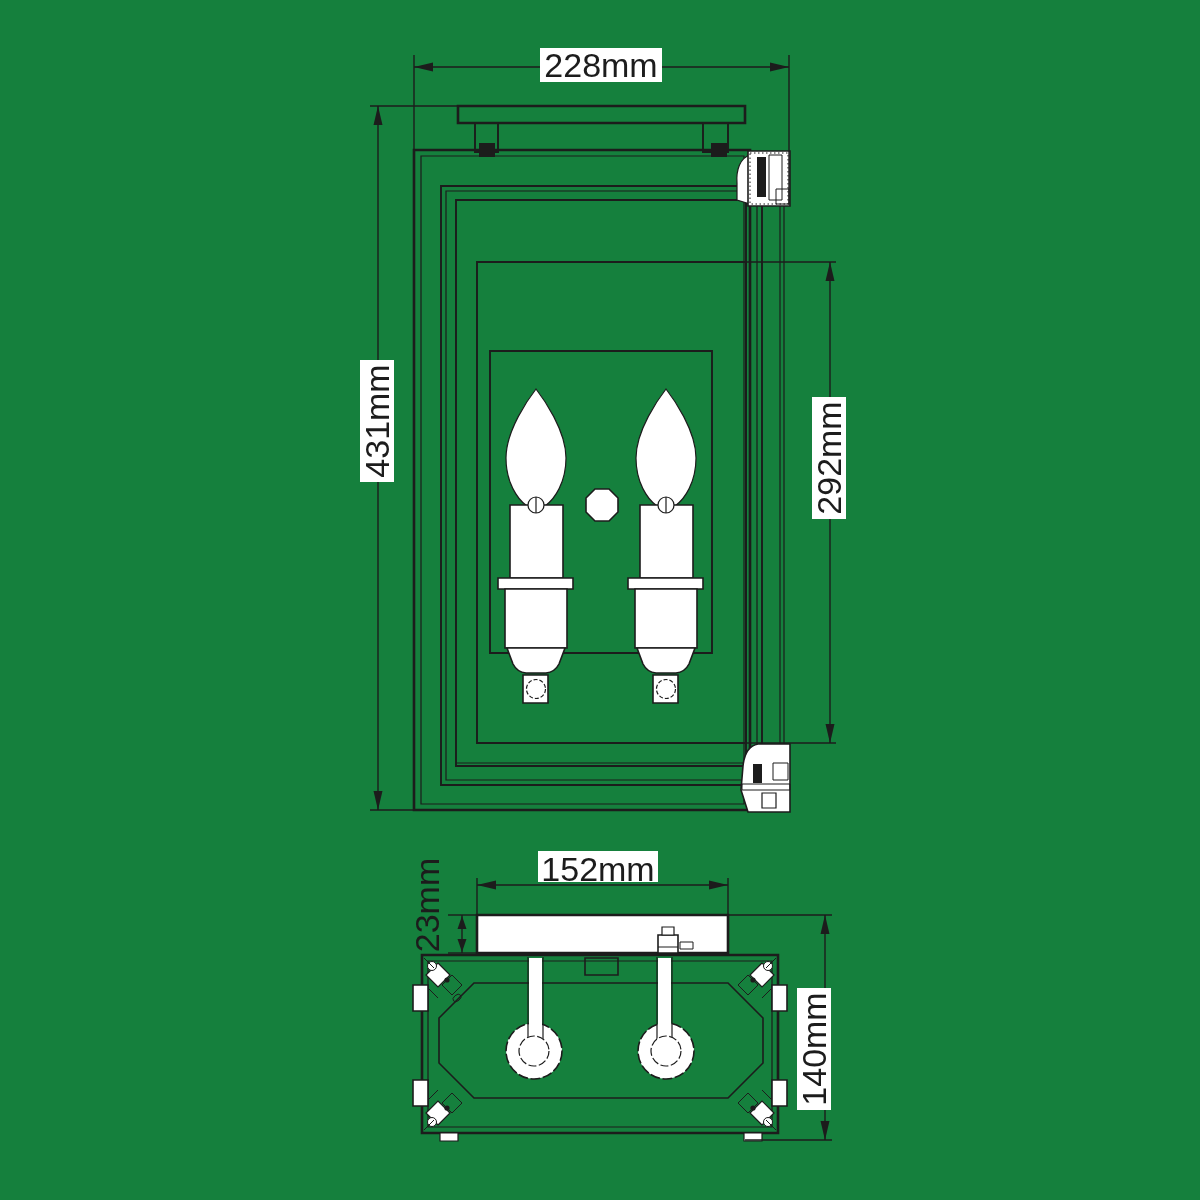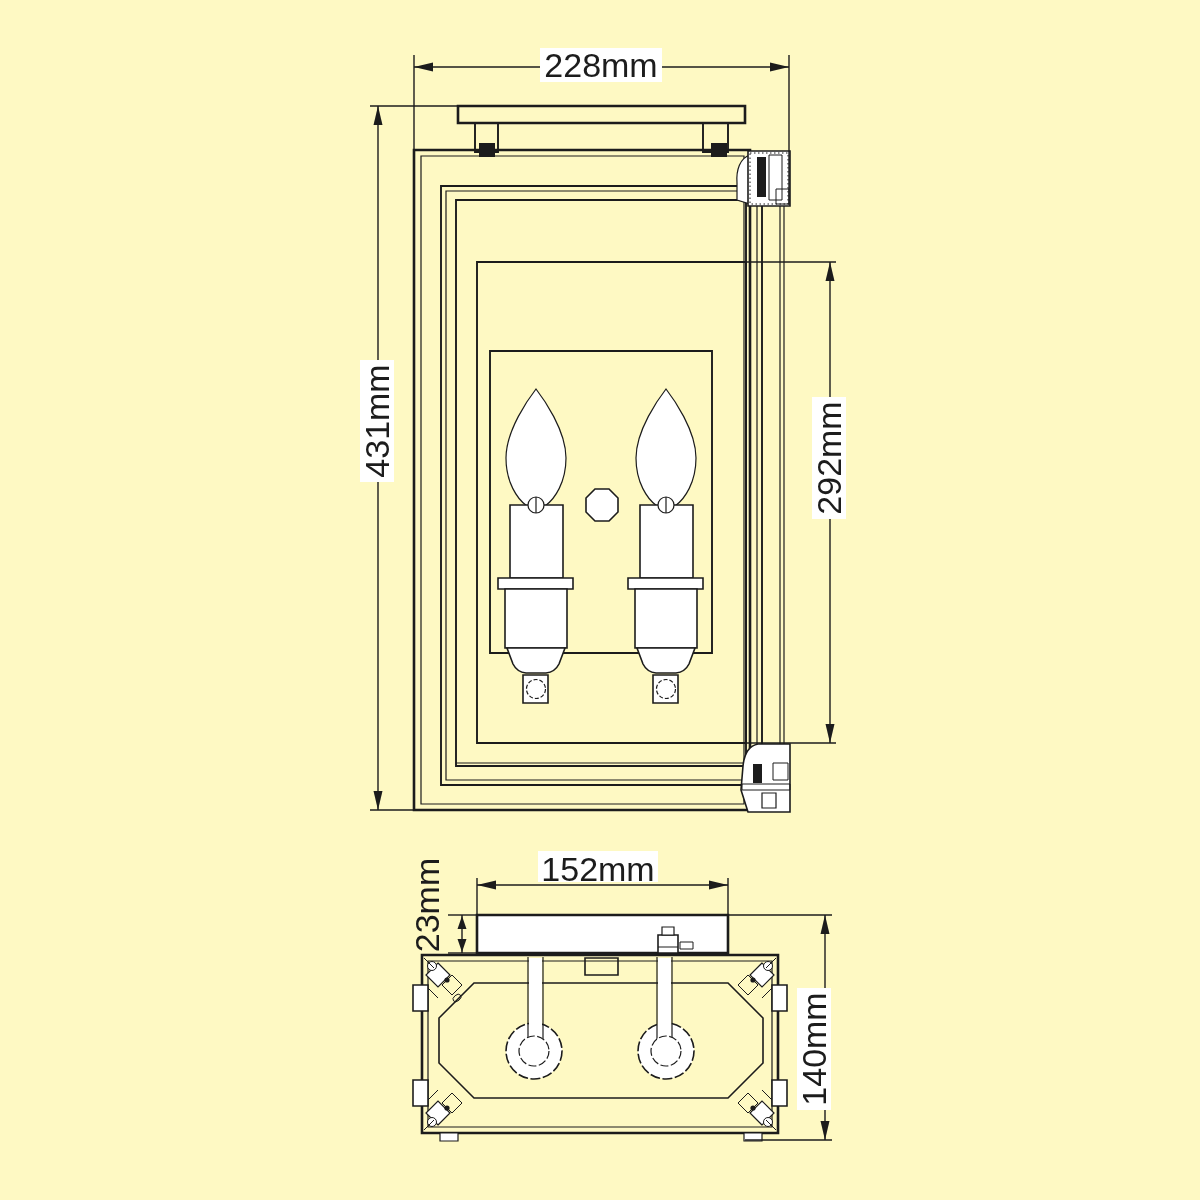--- a/index.html
+++ b/index.html
@@ -1,16 +1,16 @@
 <!DOCTYPE html>
 <html><head>
 <meta charset="utf-8">
 <style>
   html,body{margin:0;padding:0;background:#fff;}
-  .stage{width:1200px;height:1200px;background:#fef9c3;position:relative;}
+  .stage{width:1200px;height:1200px;background:#15803d;position:relative;}
   svg{display:block;}
   svg *{vector-effect:non-scaling-stroke;}
   .ln{fill:none;stroke:#1c1c1c;}
   .s25{stroke-width:2.6;}
   .s18{stroke-width:1.9;}
   .s15{stroke-width:1.6;}
   .s12{stroke-width:1.2;}
   .s10{stroke-width:1;}
   .dim{stroke-width:1.4;}
   .wf{fill:#ffffff;}

